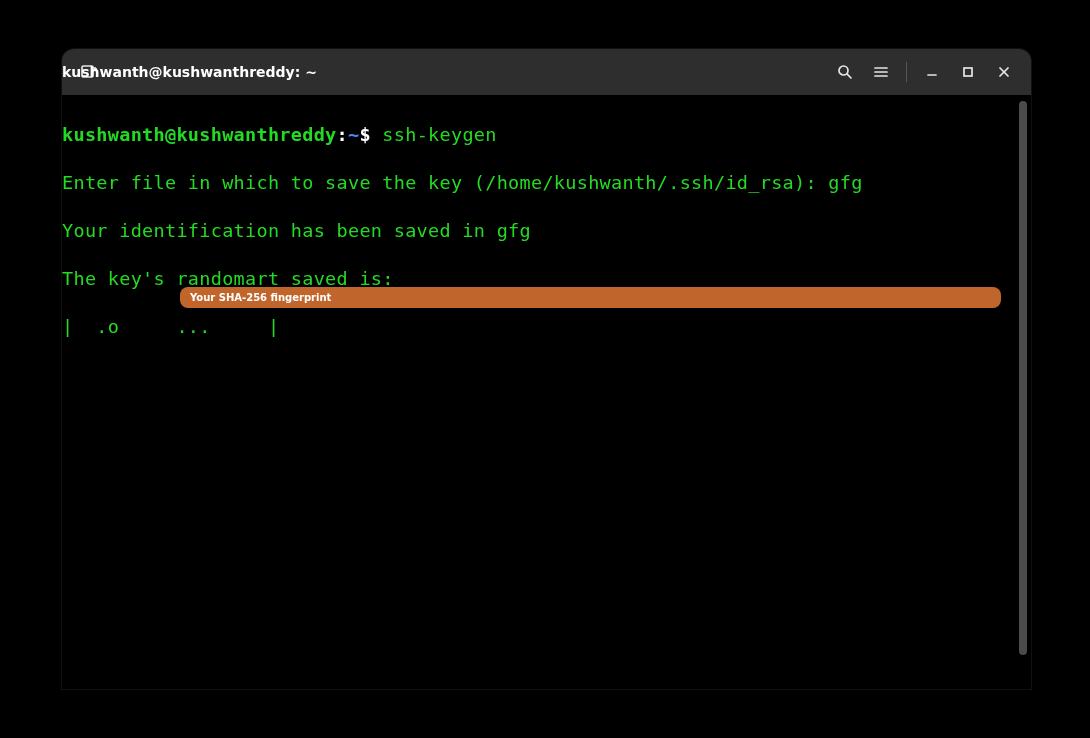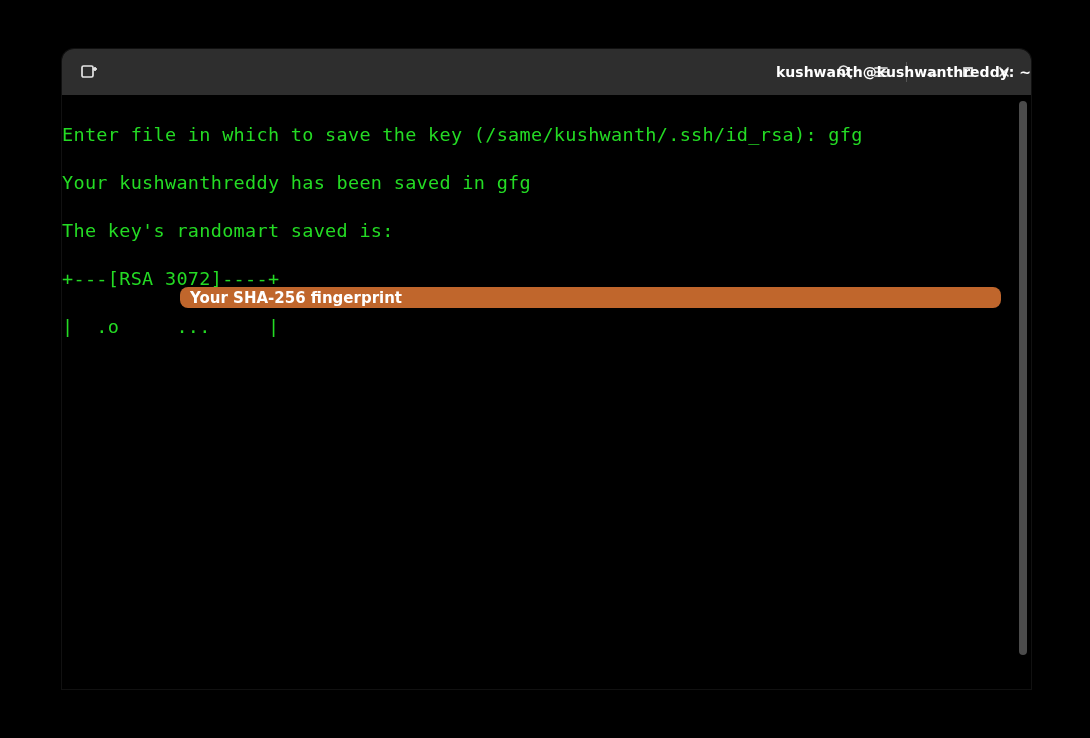--- a/index.html
+++ b/index.html
@@ -49,21 +49,21 @@
     display: flex;
     align-items: center;
     justify-content: center;
     cursor: pointer;
   }
 
   .tb-title {
     position: absolute;
     left: 0;
     right: 0;
-    text-align: right;
+    text-align: left;
     pointer-events: none;
     color: #ffffff;
     font-weight: 700;
   }
 
   .tb-right {
     margin-left: auto;
     display: flex;
     align-items: center;
     gap: 2px;
@@ -118,21 +118,21 @@
   .redact {
     position: absolute;
     background: #c0662c;
     border-radius: 8px;
     height: 21px;
     display: flex;
     align-items: center;
     padding-left: 10px;
     color: #ffffff;
     font-family: "DejaVu Sans", "Liberation Sans", Arial, sans-serif;
-    font-size: 15px;
+    font-size: 10px;
     font-weight: 600;
   }
 
   .redact.main {
     left: 118px;
     top: 192px;
     width: 811px;
   }
 
   svg { display: block; }
@@ -185,24 +185,24 @@
           <line x1="3" y1="3" x2="11" y2="11" stroke="#e6e6e6" stroke-width="1.7" stroke-linecap="round"></line>
           <line x1="11" y1="3" x2="3" y2="11" stroke="#e6e6e6" stroke-width="1.7" stroke-linecap="round"></line>
         </svg>
       </div>
     </div>
   </div>
 
   <div class="terminal-area">
 
     <div class="term">
-<span class="line g">Enter file in which to save the key (/same/kushwanth/.ssh/id_rsa): gfg</span>
-<span class="line g">Your kushwanthreddy has been saved in gfg</span>
+<span class="line"><span class="bg">kushwanth@kushwanthreddy</span><span class="bw">:</span><span class="bb">~</span><span class="bw">$</span><span class="g"> </span><span class="g">ssh-keygen</span></span>
+<span class="line g">Enter file in which to save the key (/home/kushwanth/.ssh/id_rsa): gfg</span>
+<span class="line g">Your identification has been saved in gfg</span>
 <span class="line g">The key's randomart saved is:</span>
-<span class="line g">+---[RSA 3072]----+</span>
 <span class="line g">|  .o     ...     |</span>
 
 
 
 
 
 
 
 
 

